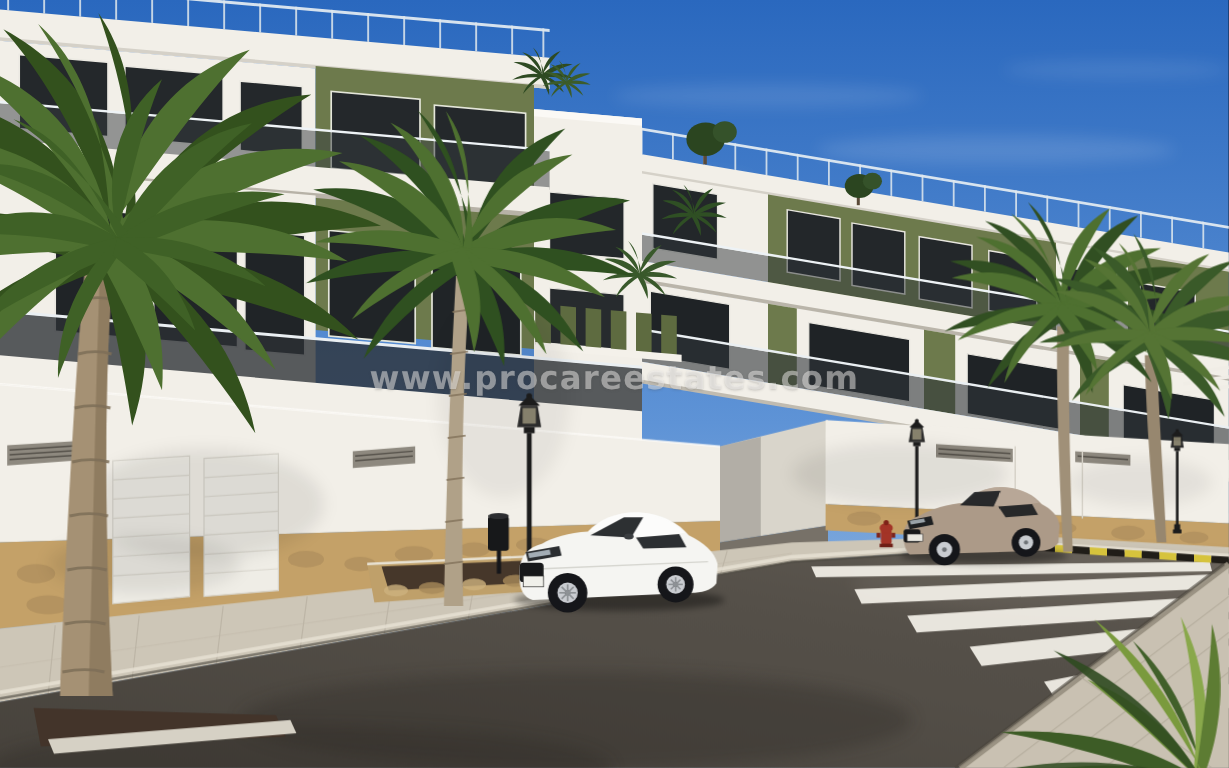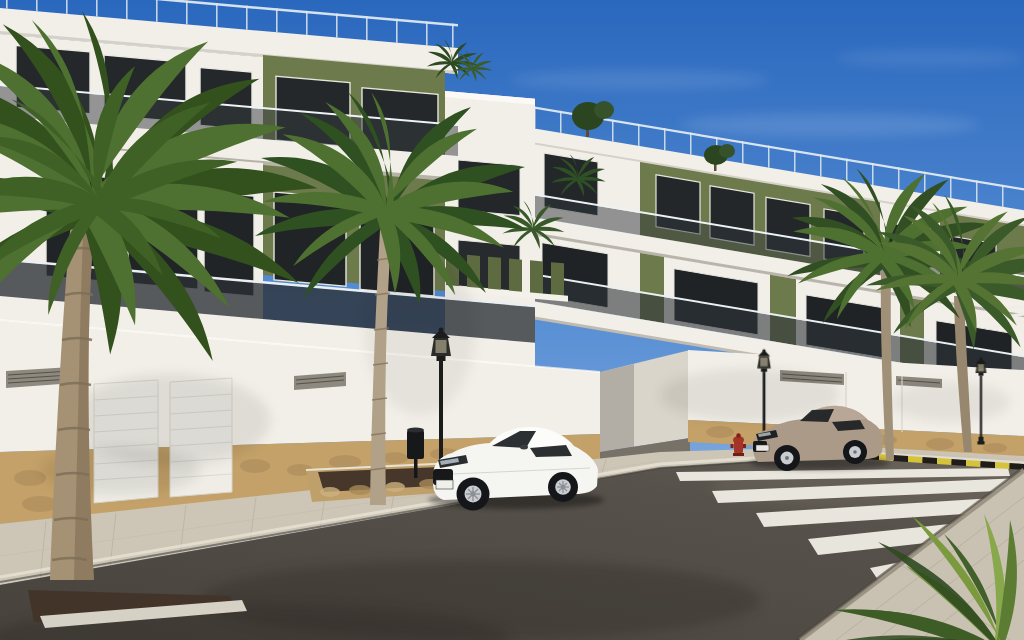--- a/index.html
+++ b/index.html
@@ -521,13 +521,14 @@
       <path d="M0,0 C-44,-14 -92,-16 -142,-6 C-94,-8 -48,-2 -6,8 Z" fill="#54722f"></path>
       <path d="M0,0 C-28,-48 -70,-86 -124,-108 C-76,-72 -38,-36 0,2 Z" fill="#2f4a20" opacity="0.9"></path>
       <path d="M0,0 C16,-40 20,-84 8,-130 C6,-86 0,-42 -6,-2 Z" fill="#5d7c33"></path>
       <path d="M0,0 C-52,-30 -108,-44 -168,-40 C-112,-30 -58,-14 -8,6 Z" fill="#3d5c26"></path>
       <path d="M0,0 C-14,-52 -44,-98 -90,-134 C-54,-92 -22,-46 4,0 Z" fill="#7a9a3d"></path>
       <path d="M0,0 C-62,-18 -124,-20 -184,-4 C-124,-12 -62,-4 -6,8 Z" fill="#2f4a20" opacity="0.85"></path>
     </g>
   </g>
 </svg>
 
+<div class="watermark">www.procareestates.com</div>
 </div>
 
 </body></html>

